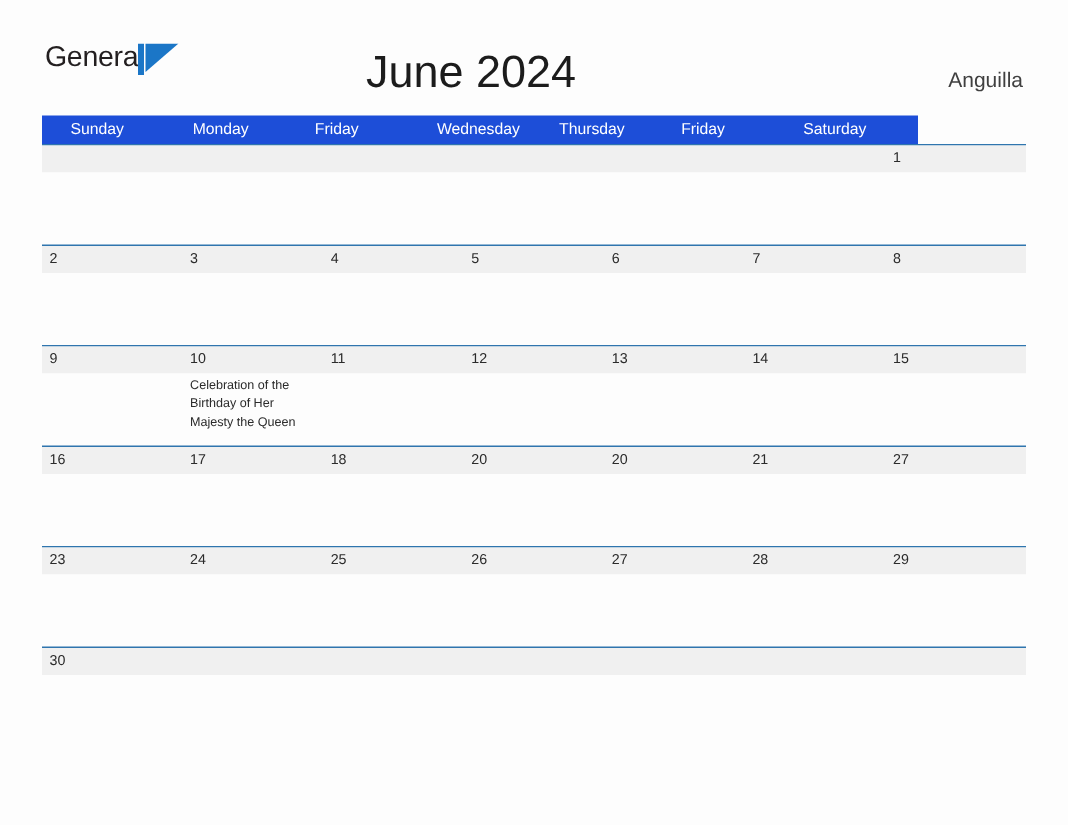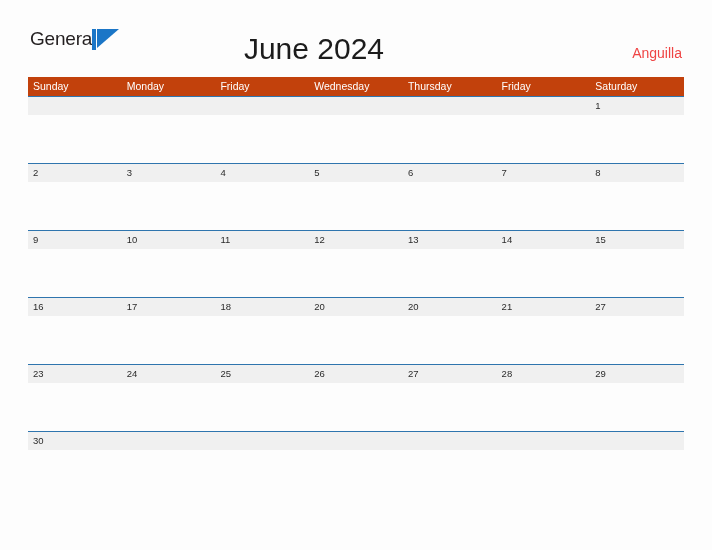--- a/index.html
+++ b/index.html
@@ -70,37 +70,38 @@
     font-size: 30px;
     color: #1c1c1c;
     letter-spacing: 0px;
   }
 
   #region-label {
     position: absolute;
     right: 30px;
     top: 45px;
     font-size: 14px;
-    color: #ef4444;
+    color: #404040;
     text-align: right;
   }
 
   
   #grid {
     position: absolute;
     left: 28px;
     top: 77px;
     width: 656px;
   }
 
   .dow-row {
     display: flex;
-    width: 656px;
+    width: 584px;
     height: 19px;
-    background: #c2410c;
+    background: #1d4ed8;
+    padding-left: 14px;
   }
   .dow-cell {
     flex: 1 1 0;
     font-size: 10.5px;
     color: #ffffff;
     line-height: 19px;
     padding-left: 5px;
     white-space: nowrap;
     overflow: hidden;
   }
@@ -265,20 +266,23 @@
         <div class="band-cell">12</div>
         <div class="band-cell">13</div>
         <div class="band-cell">14</div>
         <div class="band-cell">15</div>
       </div>
       <div class="week-body">
         <div class="body-cell">
             <div class="evt"></div>
           </div>
         <div class="body-cell">
+            <div class="evt">Celebration of the Birthday of Her Majesty the Queen</div>
+          </div>
+        <div class="body-cell">
             <div class="evt"></div>
           </div>
         <div class="body-cell">
             <div class="evt"></div>
           </div>
         <div class="body-cell">
             <div class="evt"></div>
           </div>
         <div class="body-cell">
             <div class="evt"></div>

